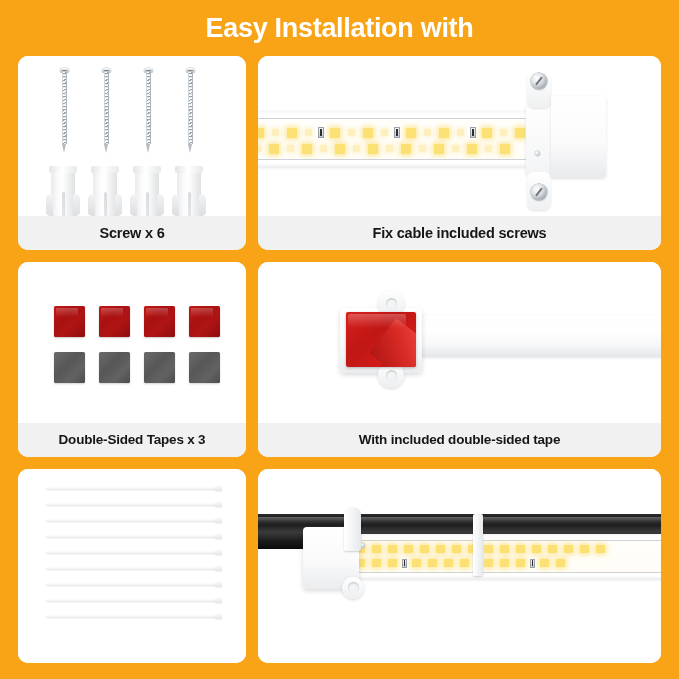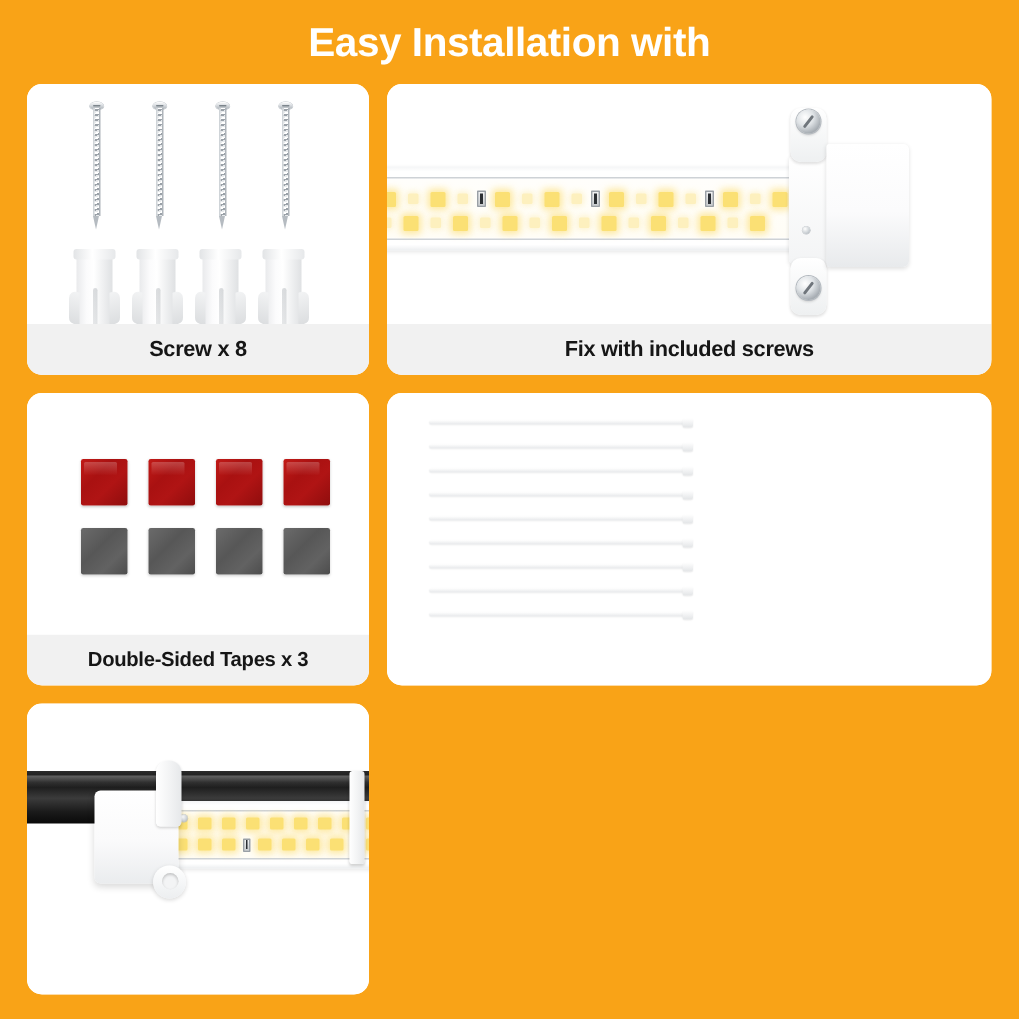--- a/index.html
+++ b/index.html
@@ -424,21 +424,21 @@
         <div class="anchor" style="left:159px">
           <div class="body"></div>
             <div class="collar"></div>
           <div class="wing-l"></div>
             <div class="wing-r"></div>
           <div class="slot"></div>
 
         </div>
       </div>
     </div>
-    <div class="card-caption">Screw x 8</div>
+    <div class="card-caption">Screw x 6</div>
   </div>
 
   <div class="card">
     <div class="card-visual">
 
       <div class="led-bar" style="left:-10px; top:55px; width:300px; height:56px;">
         <div class="led-row" style="top:16px; height:11px; padding:0 6px;">
           <div class="led" style="width:10px;height:10px;margin-right:8px"></div>
           <div class="led dim" style="width:7px;height:7px;margin-right:8px"></div>
           <div class="led" style="width:10px;height:10px;margin-right:8px"></div>
@@ -480,39 +480,56 @@
 
       <div class="bracket" style="left:268px; top:48px; width:26px; height:72px;"></div>
       <div class="bracket-tab" style="left:269px; top:16px; width:24px; height:36px;"></div>
       <div class="bracket-tab" style="left:269px; top:116px; width:24px; height:38px;"></div>
       <div class="bracket-screw" style="left:273px; top:17px;"></div>
       <div class="bracket-screw" style="left:273px; top:128px;"></div>
       <div class="small-screw-dot" style="left:277px; top:95px;"></div>
 
       <div class="endcap" style="left:293px; top:40px; width:55px; height:82px;"></div>
     </div>
-    <div class="card-caption">Fix with included screws</div>
+    <div class="card-caption">Fix cable included screws</div>
   </div>
 
   <div class="card">
     <div class="card-visual">
       <div class="tape-grid">
         <div class="tape-red" style="left:36px;  top:44px;"></div>
         <div class="tape-red" style="left:81px;  top:44px;"></div>
         <div class="tape-red" style="left:126px; top:44px;"></div>
         <div class="tape-red" style="left:171px; top:44px;"></div>
         <div class="tape-gray" style="left:36px;  top:90px;"></div>
         <div class="tape-gray" style="left:81px;  top:90px;"></div>
         <div class="tape-gray" style="left:126px; top:90px;"></div>
         <div class="tape-gray" style="left:171px; top:90px;"></div>
       </div>
     </div>
     <div class="card-caption small">Double-Sided Tapes x 3</div>
   </div>
 
+  <div class="card">
+    <div class="card-visual">
+
+      <div class="bar-back" style="left:150px; top:53px; width:275px; height:42px;"></div>
+      <div class="dark-gap" style="left:148px; top:60px; width:10px; height:28px;"></div>
+
+      <div class="mount-block" style="left:82px; top:46px; width:82px; height:65px;"></div>
+      <div class="mount-loop" style="left:120px; top:28px;"></div>
+      <div class="mount-loop" style="left:120px; top:100px;"></div>
+
+      <div class="red-pad" style="left:88px; top:50px; width:70px; height:55px;">
+        <div class="peel"></div>
+        <div class="gloss"></div>
+      </div>
+    </div>
+    <div class="card-caption small">With included double-sided tape</div>
+  </div>
 
   <div class="card">
     <div class="card-visual">
       <div>
         <div class="tie" style="left:28px; top:18px;  width:172px;"></div>
         <div class="tie" style="left:28px; top:34px;  width:172px;"></div>
         <div class="tie" style="left:28px; top:50px;  width:172px;"></div>
         <div class="tie" style="left:28px; top:66px;  width:172px;"></div>
         <div class="tie" style="left:28px; top:82px;  width:172px;"></div>
         <div class="tie" style="left:28px; top:98px;  width:172px;"></div>

